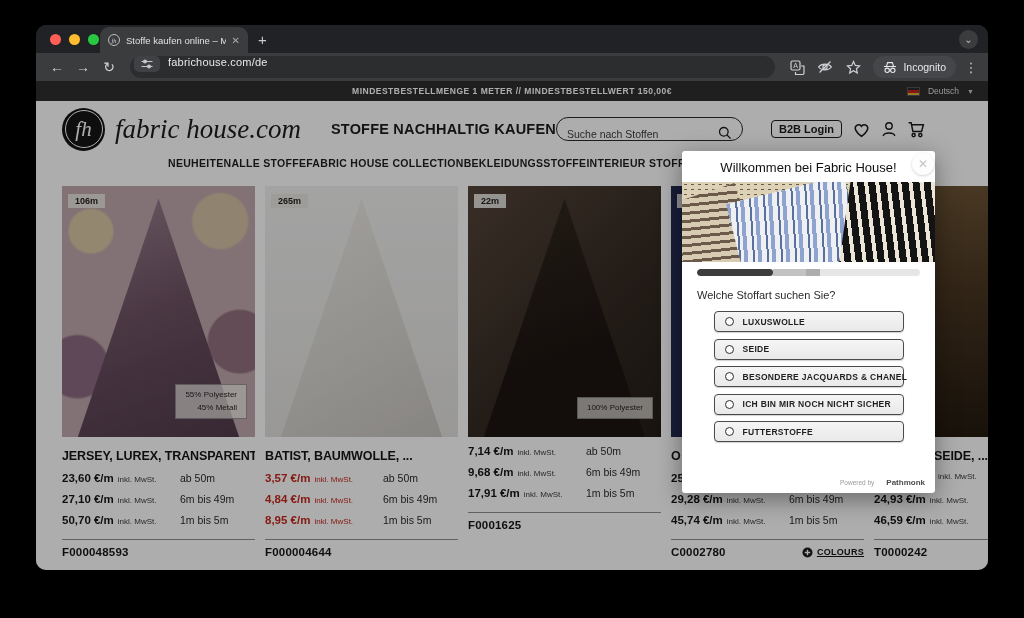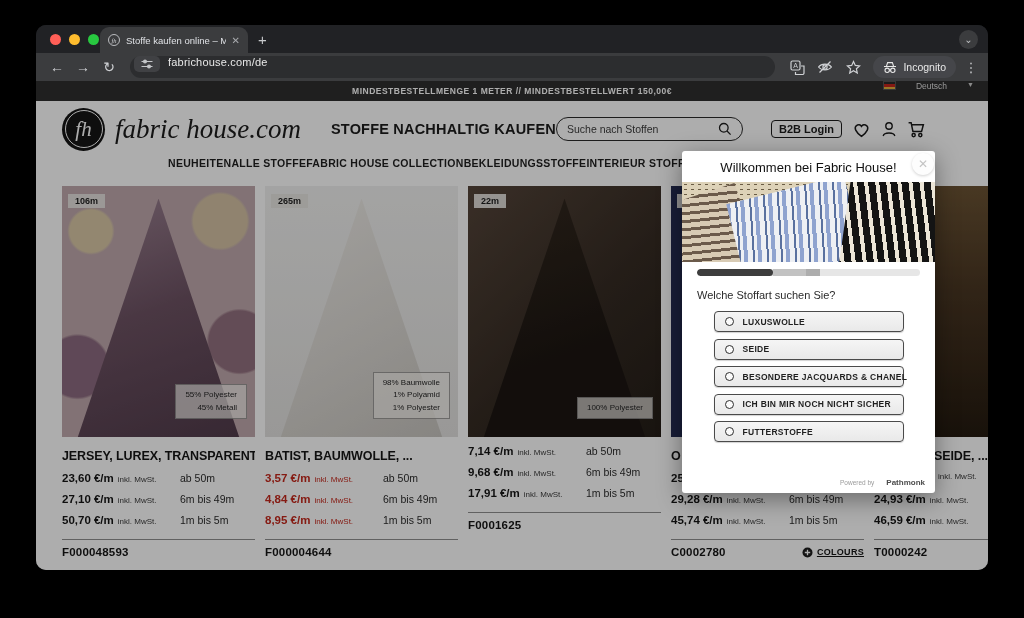--- a/index.html
+++ b/index.html
@@ -33,33 +33,33 @@
   .incog { height:22px; border-radius:11px; background:#45464a; display:flex; align-items:center; gap:6px;
     padding:0 10px; margin:0 4px; }
   .incog span { font-size:10.5px; color:#e8e8e8; }
   .kebab { color:#cfd1d4; font-size:13px; width:14px; text-align:center; }
 
   
   .page { position:relative; width:952px; height:489px; background:#fff; overflow:hidden; }
 
   .banner { height:20px; background:#2e2e2e; display:flex; align-items:center; justify-content:center; position:relative; }
   .banner-text { color:#fff; font-size:8.5px; font-weight:bold; letter-spacing:.5px; }
-  .lang { position:absolute; right:14px; top:0; bottom:0; display:flex; align-items:flex-start; gap:20px; color:#ddd; font-size:8.5px; }
+  .lang { position:absolute; right:14px; top:0; bottom:0; display:flex; align-items:center; gap:8px; color:#ddd; font-size:8.5px; }
   .flag { width:13px; height:9px; border:0.5px solid #555;
     background:linear-gradient(#2a2a2a 0 33%, #c3261c 33% 66%, #e3b23c 66%); }
   .lang-caret { font-size:7px; color:#ccc; }
 
   .site-header { height:56px; display:flex; align-items:center; padding:0 62px 0 26px; background:#fff; }
   .logo-circle { width:43px; height:43px; border-radius:50%; background:#151515; position:relative; flex:none;
     display:flex; align-items:center; justify-content:center; color:#fff; font:italic 21px "Liberation Serif", serif; }
   .logo-circle::after { content:""; position:absolute; inset:2.5px; border:1.5px solid #fff; border-radius:50%; }
   .brand { font:italic 27px "Liberation Serif", serif; color:#1c1c1c; margin-left:10px; white-space:nowrap; }
   .tagline { font-size:14.5px; font-weight:bold; color:#1c1c1c; letter-spacing:.2px; margin-left:30px; white-space:nowrap; }
   .search { margin-left:auto; width:240px; height:24px; border:1.5px solid #2c2c2c; border-radius:12px;
-    display:flex; align-items:center; padding:8px 10px; }
+    display:flex; align-items:flex-end; padding:0 10px; }
   .search input { border:none; outline:none; background:transparent; flex:1; font-size:10.5px; color:#333;
     font-family:"Liberation Sans", sans-serif; }
   .search input::placeholder { color:#3c3c3c; opacity:1; }
   .b2b { margin-left:28px; border:1.5px solid #1c1c1c; border-radius:4px; padding:2px 7px;
     font-size:11px; font-weight:bold; color:#1c1c1c; white-space:nowrap; }
   .hicons { display:flex; align-items:center; gap:9px; margin-left:10px; }
 
   .mainnav { height:24px; display:flex; align-items:flex-start; padding-left:132px; background:#fff; }
   .mainnav span { font-size:10.5px; font-weight:bold; color:#1f1f1f; letter-spacing:.3px; white-space:nowrap; }
 
@@ -278,25 +278,20 @@
     <div class="code-row">
       <span class="code">F000048593</span>
 
     </div>
   </div>
 
   <div class="card card-2 red-prices">
     <div class="fabric">
       <div class="cone"></div>
       <span class="badge">265m</span>
-      <div class="comp">
-              <div>98% Baumwolle</div>
-              <div>1% Polyamid</div>
-              <div>1% Polyester</div>
-            </div>
     </div>
     <div class="title">BATIST, BAUMWOLLE, ...</div>
     <div class="rows">
             <div class="price-row row-0">
               <span class="price">3,57 €/m</span>
               <span class="suffix">inkl. MwSt.</span>
               <span class="tier">ab 50m</span>
             </div>
             <div class="price-row row-1">
               <span class="price">4,84 €/m</span>

